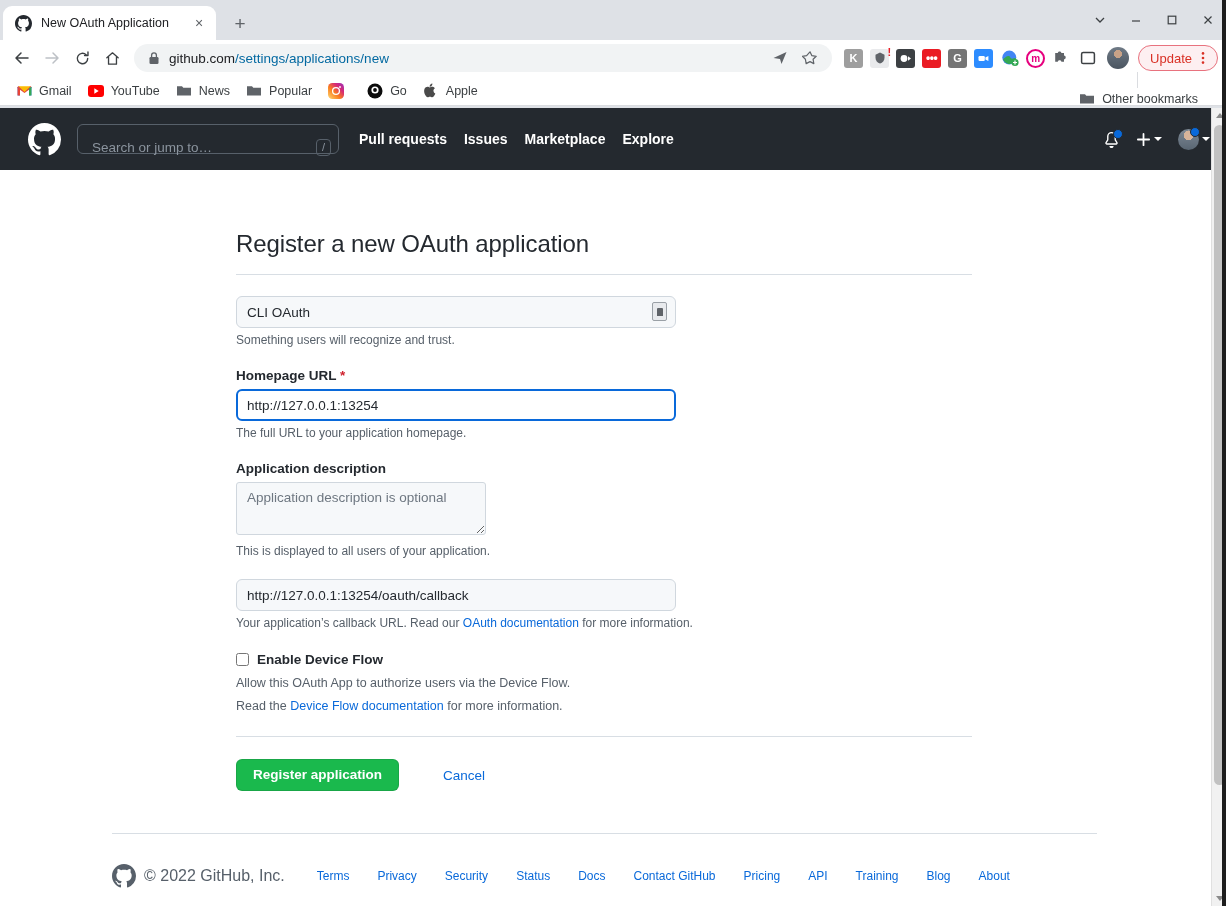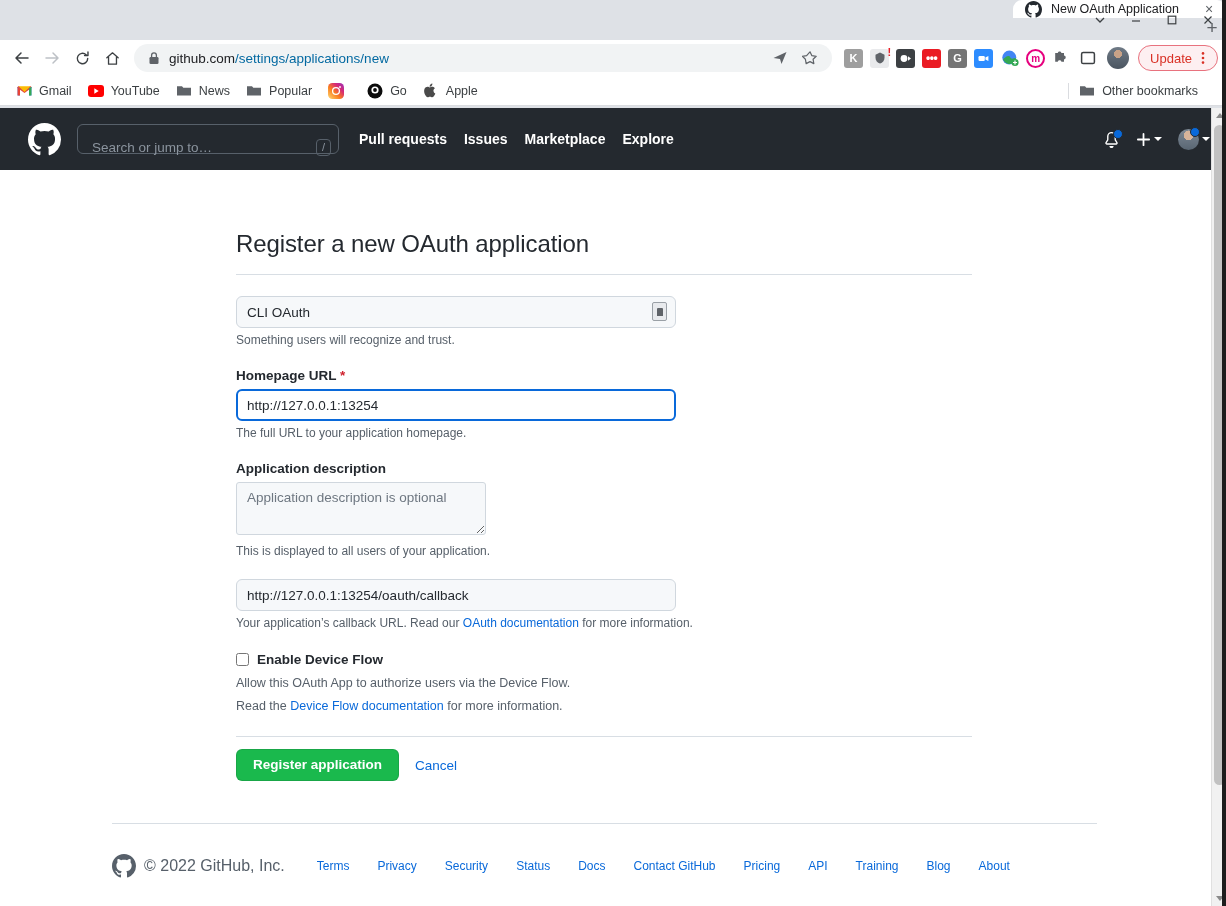--- a/index.html
+++ b/index.html
@@ -10,21 +10,21 @@
     background: #ffffff;
     overflow: hidden;
     position: relative;
   }
 
   
   .browser { width: 1226px; height: 906px; position: relative; background:#dee1e6; }
 
   .tabstrip {
     height: 40px; background: #dee1e6; position: relative;
-    display: flex; align-items: flex-end; padding-left: 3px; flex-direction: column;
+    display: flex; align-items: flex-end; padding-left: 3px;
   }
   .tab {
     display: flex; align-items: center; gap: 9px;
     height: 34px; width: 213px; background: #ffffff;
     border-radius: 9px 9px 0 0; padding: 0 8px 0 12px;
     position: relative;
   }
   .tab-favicon { width: 17px; height: 17px; flex: 0 0 17px; }
   .tab-title {
     font-size: 12.5px; color: #202124; white-space: nowrap;
@@ -88,21 +88,21 @@
     overflow: hidden;
   }
 
   .bookmarks {
     height: 30px; background: #ffffff; display: flex; align-items: center;
     padding: 0 8px; gap: 0; border-bottom: 1px solid #dadce0; position: relative;
   }
   .bm { display: flex; align-items: center; gap: 7px; padding: 3px 8px; border-radius: 4px; }
   .bm-label { font-size: 12.5px; color: #3c4043; white-space: nowrap; }
   .bm-ico { width: 16px; height: 16px; flex: 0 0 16px; display:flex; align-items:center; justify-content:center; }
-  .bm-right { margin-left: auto; display: flex; align-items: center; gap: 0; padding-right: 12px; }
+  .bm-right { margin-left: auto; display: flex; align-items: center; gap: 0; padding-right: 12px; flex-direction: column; }
   .bm-sep { width: 1px; height: 16px; background: #dadce0; margin-right: 10px; }
 
   
   .viewport {
     position: absolute; left: 0; top: 108px; width: 1226px; height: 798px;
     background: #ffffff; overflow: hidden;
   }
   .ghheader {
     height: 62px; background: #24292f; display: flex; align-items: center;
     padding: 0 16px 0 28px; gap: 16px;
@@ -166,21 +166,21 @@
     width: 250px; height: 53px; border: 1px solid #d0d7de; border-radius: 3px;
     background: #f6f8fa; padding: 7px 10px; font-size: 13.5px; color: #24292f;
     font-family: inherit; outline: none; resize: vertical;
   }
   textarea.ta::placeholder { color: #6e7781; opacity: 1; }
   .cbrow { display: flex; align-items: center; gap: 8px; margin-top: 22px; }
   input.cb { width: 13px; height: 13px; margin: 0; flex: 0 0 13px; }
   .cblabel { font-size: 13.5px; font-weight: bold; color: #24292f; }
   .note { font-size: 12.5px; color: #57606a; margin-top: 9px; }
   .actions-rule { margin-top: 23px; }
-  .actions { display: flex; align-items: center; gap: 16px; margin-top: 12px; }
+  .actions { display: flex; align-items: center; gap: 44px; margin-top: 22px; }
   .btn-green {
     background: #1ab94d; border: 1px solid rgba(27,31,36,0.12); color: #ffffff;
     font-size: 13.5px; font-weight: bold; padding: 0 16px; height: 32px;
     border-radius: 6px; font-family: inherit; cursor: pointer; line-height: 30px;
   }
   .cancel-link { color: #0969da; font-size: 13.5px; text-decoration: none; }
 
   .footer-wrap { width: 985px; margin: 0 0 0 112px; padding-top: 42px; }
   .footer-rule { height: 1px; background: #d8dee4; }
   .footer-row { display: flex; align-items: center; gap: 0; padding-top: 30px; }

